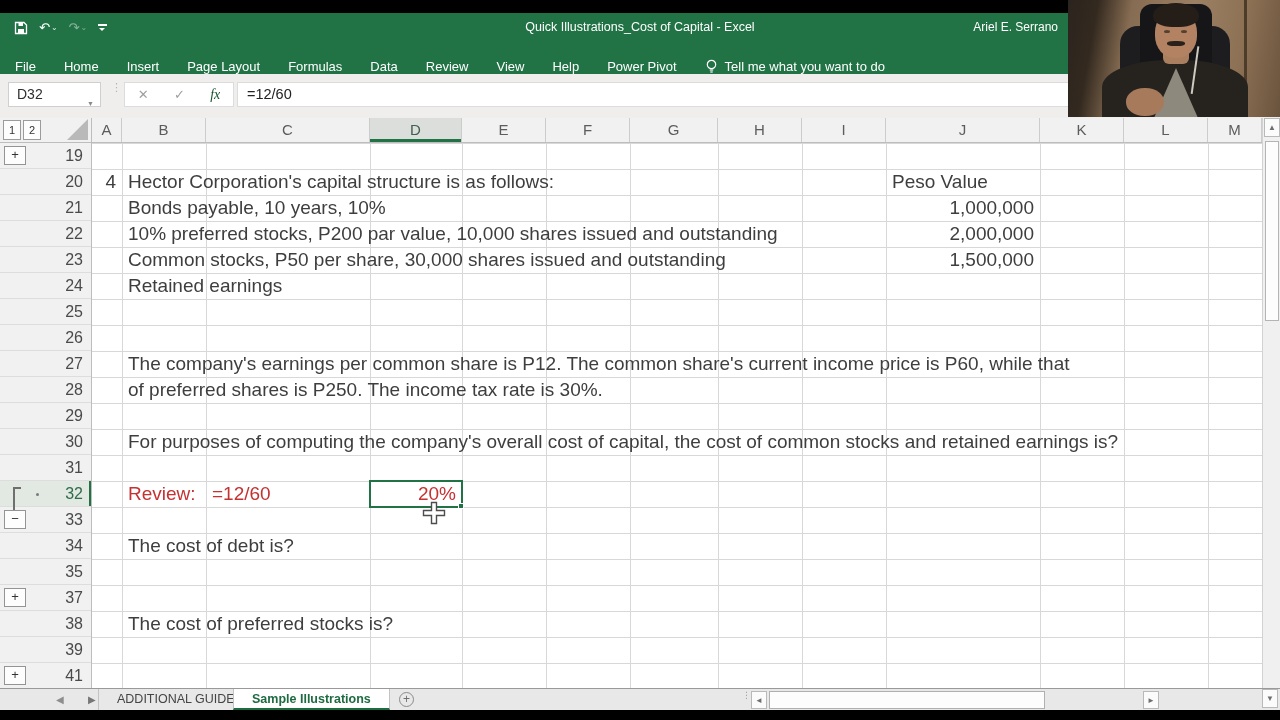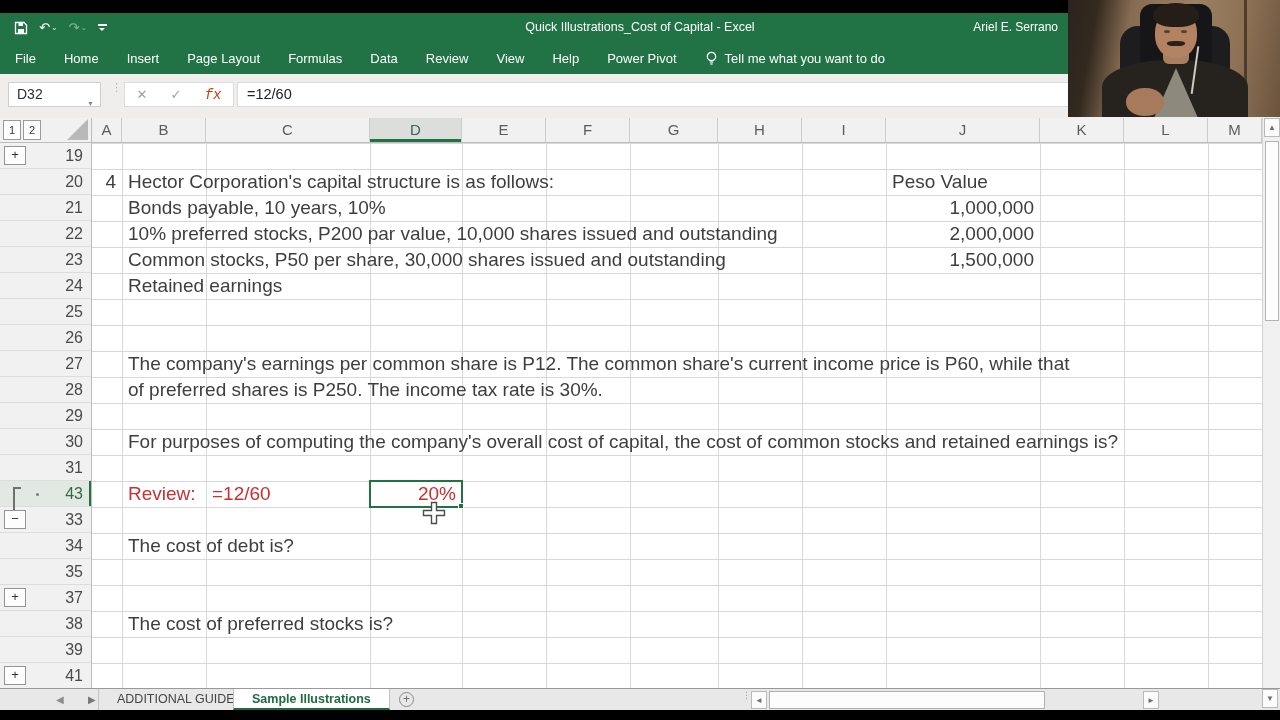--- a/index.html
+++ b/index.html
@@ -22,32 +22,32 @@
   #qat{position:absolute;left:14px;top:0;height:29px;display:flex;align-items:center;gap:11px;}
   .qat-btn{display:flex;align-items:center;gap:1px;color:#fff;font-size:13px;line-height:1;}
   .qat-caret{font-size:8px;color:#dfeee6;}
   .dim{opacity:.45;}
   .qat-custom{width:9px;height:7px;border-top:2px solid #fff;position:relative;}
   .qat-custom:after{content:"";position:absolute;left:1px;top:2px;border:3px solid transparent;border-top-color:#fff;}
   #window-title{position:absolute;left:50%;top:0;transform:translateX(-50%);height:29px;line-height:29px;font-size:12.5px;white-space:nowrap;}
   #user-name{position:absolute;right:222px;top:0;height:29px;line-height:29px;font-size:12px;white-space:nowrap;}
 
   
-  #ribbon{position:absolute;top:42px;left:0;width:1280px;height:32px;background:var(--green);display:flex;align-items:center;padding-left:15px;gap:28px;}
+  #ribbon{position:absolute;top:42px;left:0;width:1280px;height:32px;background:var(--green);display:flex;align-items:flex-end;padding-left:15px;gap:28px;}
   .ribbon-tab{color:#fff;font-size:13px;white-space:nowrap;}
   #tellme{display:flex;align-items:center;gap:7px;color:#fff;font-size:13px;white-space:nowrap;}
 
   
   #formula-region{position:absolute;top:74px;left:0;width:1280px;height:44px;background:#efeeed;}
   #name-box{position:absolute;left:8px;top:8px;width:93px;height:25px;background:#fff;border:1px solid #cfcfcf;font-size:14px;color:#2e2e2e;line-height:23px;padding-left:8px;}
   #name-box-arrow{position:absolute;right:6px;top:9px;font-size:7px;color:#8a8a8a;}
   #fb-dots{position:absolute;left:111px;top:10px;color:#b5b5b5;font-size:11px;letter-spacing:0;line-height:7px;width:4px;}
   #fb-buttons{position:absolute;left:124px;top:8px;width:110px;height:25px;background:#fff;border:1px solid #dcdcdc;display:flex;align-items:center;justify-content:space-around;}
   .fb-glyph{color:#9f9f9f;font-size:13px;}
-  #fx-label{font-family:Liberation Mono, monospace;font-style:italic;font-size:14px;color:#c2410c;}
+  #fx-label{font-family:Liberation Serif, serif;font-style:italic;font-size:14px;color:#14532d;}
   #formula-input{position:absolute;left:237px;top:8px;width:1043px;height:25px;background:#fff;border:1px solid #dcdcdc;border-right:none;font-size:14.5px;color:#222;line-height:23px;padding-left:9px;}
 
   
   #corner{position:absolute;top:118px;left:0;width:92px;height:25px;background:var(--header-bg);border-right:1px solid #bdbdbd;border-bottom:1px solid #bdbdbd;}
   .lvl-btn{position:absolute;top:2px;width:18px;height:20px;background:#fdfdfd;border:1px solid #9b9b9b;font-size:11px;color:#333;text-align:center;line-height:18px;}
   #lvl-1{left:3px;} #lvl-2{left:23px;}
   #select-all{position:absolute;right:3px;bottom:2px;width:0;height:0;border-left:21px solid transparent;border-bottom:21px solid #b9b9b9;}
   #col-headers{position:absolute;top:118px;left:92px;width:1170px;height:25px;background:var(--header-bg);border-bottom:1px solid #bdbdbd;overflow:hidden;}
   .col-h{position:absolute;top:0;height:24px;line-height:24px;text-align:center;font-size:15px;color:#5c5c5c;border-right:1px solid #cccccc;}
   .col-h.sel{background:#dbdedb;box-shadow:inset 0 -3px 0 var(--green);color:#40614e;}
@@ -206,21 +206,21 @@
       <div class="row-h" style="top: 78px;">22</div>
       <div class="row-h" style="top: 104px;">23</div>
       <div class="row-h" style="top: 130px;">24</div>
       <div class="row-h" style="top: 156px;">25</div>
       <div class="row-h" style="top: 182px;">26</div>
       <div class="row-h" style="top: 208px;">27</div>
       <div class="row-h" style="top: 234px;">28</div>
       <div class="row-h" style="top: 260px;">29</div>
       <div class="row-h" style="top: 286px;">30</div>
       <div class="row-h" style="top: 312px;">31</div>
-      <div class="row-h sel" style="top: 338px;">43</div>
+      <div class="row-h sel" style="top: 338px;">32</div>
       <div class="row-h" style="top: 364px;">33</div>
       <div class="row-h" style="top: 390px;">34</div>
       <div class="row-h" style="top: 416px;">35</div>
       <div class="row-h" style="top: 442px;">37</div>
       <div class="row-h" style="top: 468px;">38</div>
       <div class="row-h" style="top: 494px;">39</div>
       <div class="row-h" style="top: 520px;">41</div>
       <div class="outline-btn" style="top: 3px;">+</div>
       <div class="outline-btn" style="top: 445px;">+</div>
       <div class="outline-btn" style="top: 523px;">+</div>

